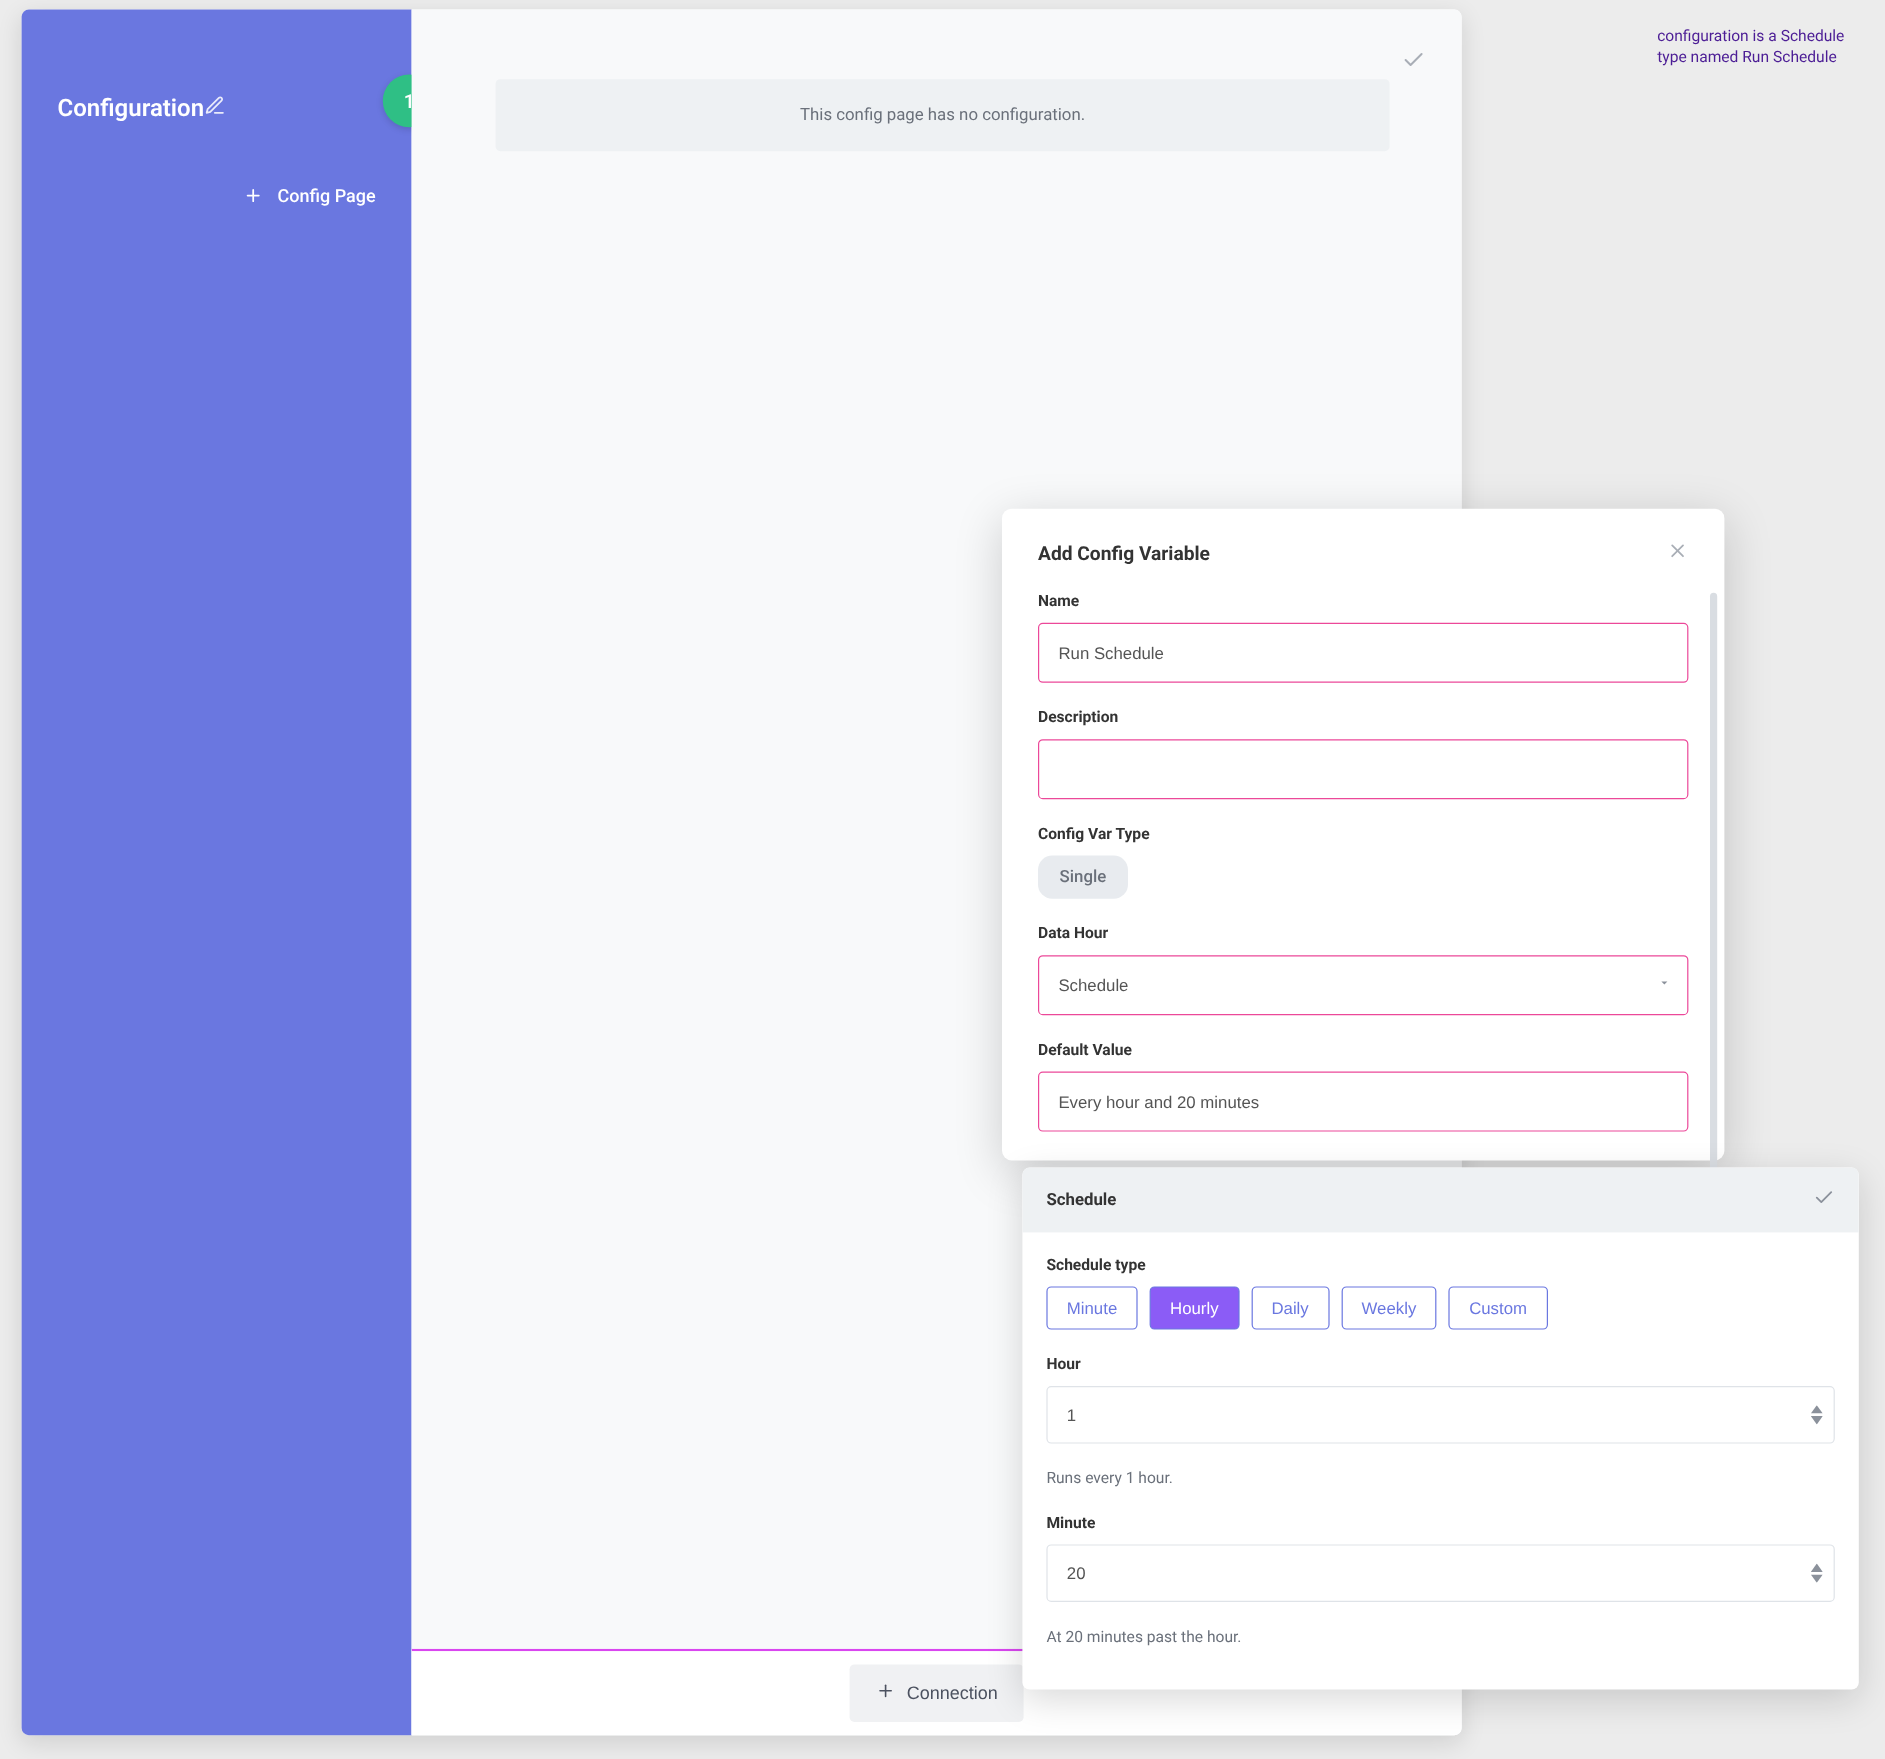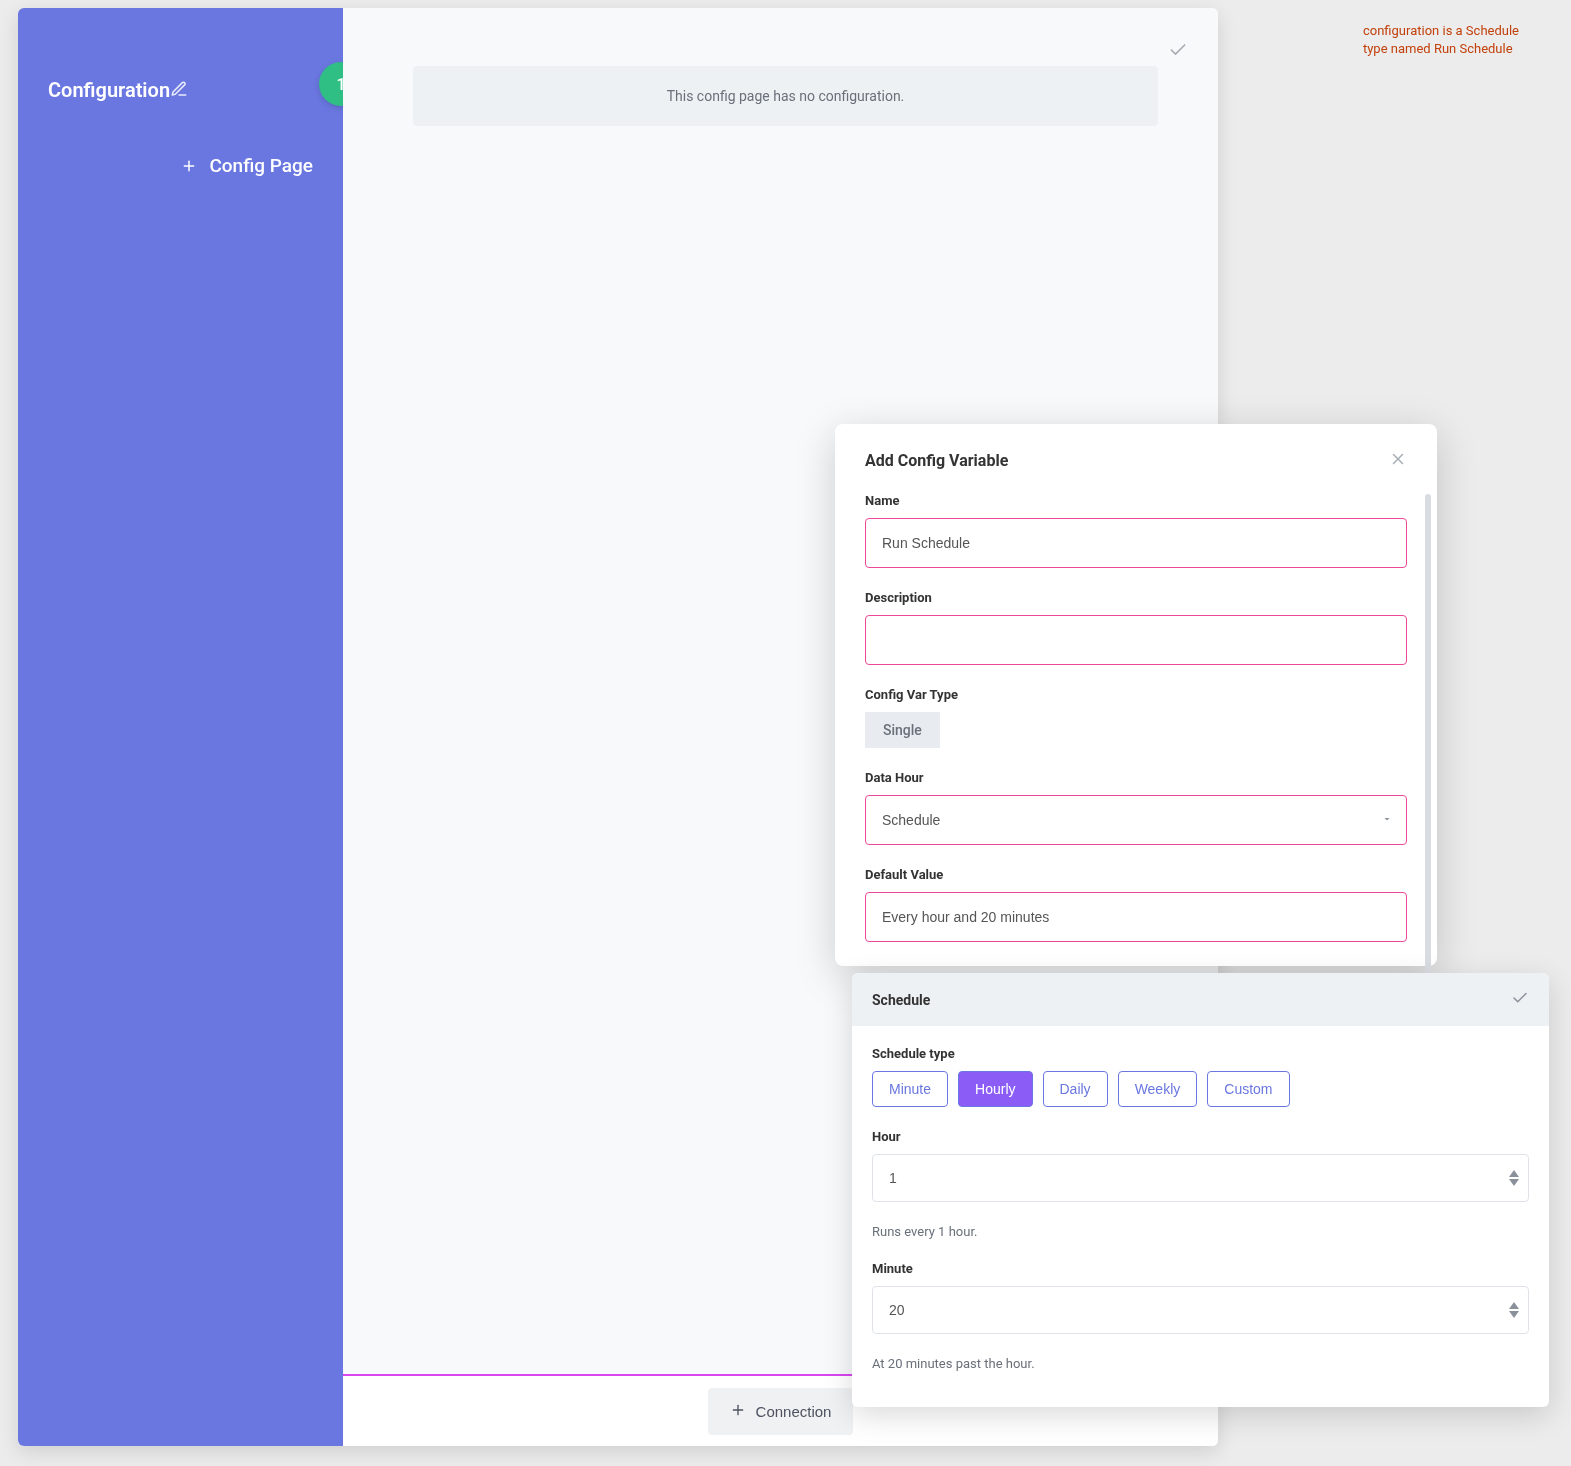--- a/index.html
+++ b/index.html
@@ -9,23 +9,23 @@
     background: #ececec;
     color: #333;
     font-size: 14px;
     position: relative;
     overflow: hidden;
   }
 
   .bg-ghost {
     position: absolute;
     top: 22px;
-    right: 52px;
+    right: 34px;
     font-size: 13px;
-    color: #c2410c;
+    color: #4c1d95;
     line-height: 1.4;
     text-align: left;
     user-select: none;
     filter: blur(0.5px);
   }
 
   .app {
     position: absolute;
     top: 8px;
     left: 18px;
@@ -74,21 +74,21 @@
     font-size: 16px;
     font-weight: 500;
     box-shadow: 0 2px 6px rgba(0,0,0,0.15);
   }
   .add-config-row {
     margin-top: 52px;
     display: flex;
     align-items: center;
     justify-content: flex-end;
     gap: 12px;
-    font-size: 19px;
+    font-size: 15px;
     font-weight: 500;
     cursor: pointer;
   }
   .plus-small svg { display:block; }
 
   
   .main {
     flex: 1;
     background: #f8f9fa;
     border-radius: 0 6px 6px 0;
@@ -196,21 +196,21 @@
     outline: none;
     background: #fff;
   }
   .pill {
     display: inline-block;
     background: #e8ebef;
     color: #6a707a;
     font-size: 14px;
     font-weight: 500;
     padding: 10px 18px;
-    border-radius: 0;
+    border-radius: 12px;
   }
   .select-wrap {
     position: relative;
     width: 100%;
   }
   .select-wrap .text-input { padding-right: 40px; cursor: pointer; }
   .select-caret {
     position: absolute;
     right: 14px;
     top: 50%;

